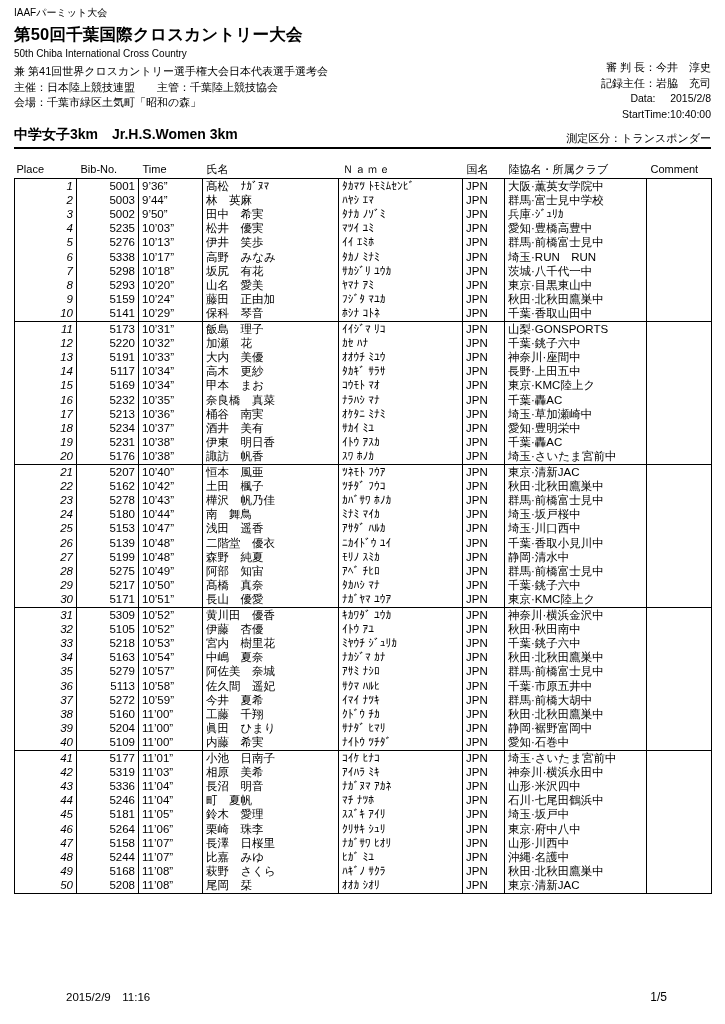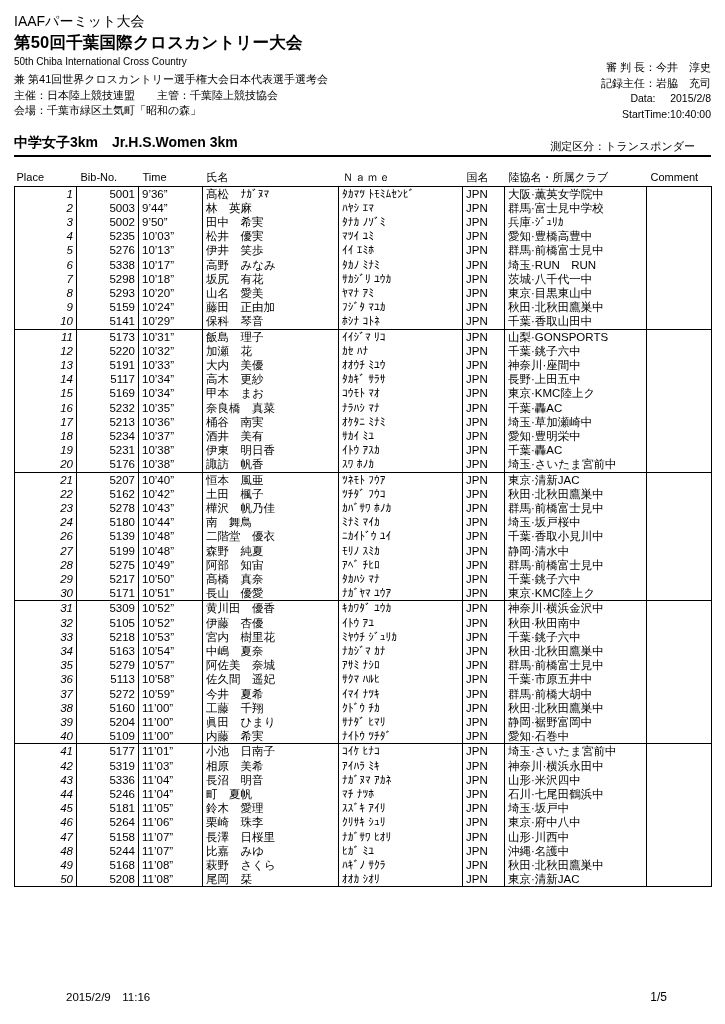--- a/index.html
+++ b/index.html
@@ -19,22 +19,22 @@
     position: relative;
     width: 725px;
     height: 1024px;
     box-sizing: border-box;
     padding: 0 14px;
   }
 
   
   .hdr { position: relative; }
   .hdr-permit {
-    font-size: 14px;
-    padding-top: 14px;
+    font-size: 10px;
+    padding-top: 6px;
     letter-spacing: 0px;
     line-height: 14px;
   }
   .hdr-title-jp {
     font-size: 16.5px;
     font-weight: bold;
     line-height: 22px;
     margin-top: 3px;
     letter-spacing: 0.2px;
   }
@@ -70,21 +70,21 @@
     height: 22px;
   }
   .cat-title {
     font-size: 14px;
     font-weight: bold;
     line-height: 19px;
     display: inline-block;
   }
   .cat-meas {
     position: absolute;
-    right: 16px;
+    right: 0;
     bottom: 1px;
     font-size: 11px;
     line-height: 15px;
   }
   .hdr-rule {
     border-bottom: 2.2px solid #000;
     margin-top: 0px;
   }
 
   
@@ -462,20 +462,30 @@
           <td class="c-place">24</td>
           <td class="c-bib">5180</td>
           <td class="c-time">10’44”</td>
           <td class="c-jp">南　舞鳥</td>
           <td class="c-en">ﾐﾅﾐ ﾏｲｶ</td>
           <td class="c-country">JPN</td>
           <td class="c-club">埼玉·坂戸桜中</td>
           <td class="c-comment"></td>
         </tr>
         <tr>
+          <td class="c-place">25</td>
+          <td class="c-bib">5153</td>
+          <td class="c-time">10’47”</td>
+          <td class="c-jp">浅田　遥香</td>
+          <td class="c-en">ｱｻﾀﾞ ﾊﾙｶ</td>
+          <td class="c-country">JPN</td>
+          <td class="c-club">埼玉·川口西中</td>
+          <td class="c-comment"></td>
+        </tr>
+        <tr>
           <td class="c-place">26</td>
           <td class="c-bib">5139</td>
           <td class="c-time">10’48”</td>
           <td class="c-jp">二階堂　優衣</td>
           <td class="c-en">ﾆｶｲﾄﾞｳ ﾕｲ</td>
           <td class="c-country">JPN</td>
           <td class="c-club">千葉·香取小見川中</td>
           <td class="c-comment"></td>
         </tr>
         <tr>

